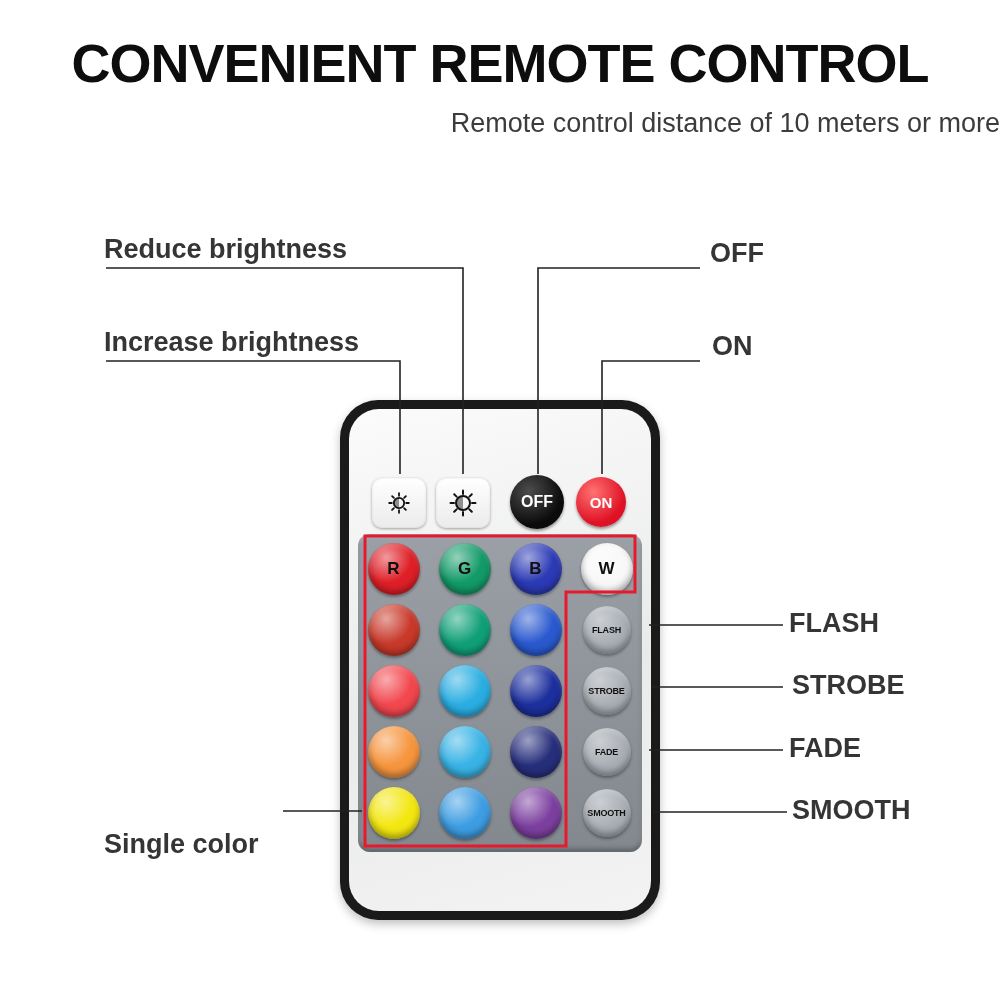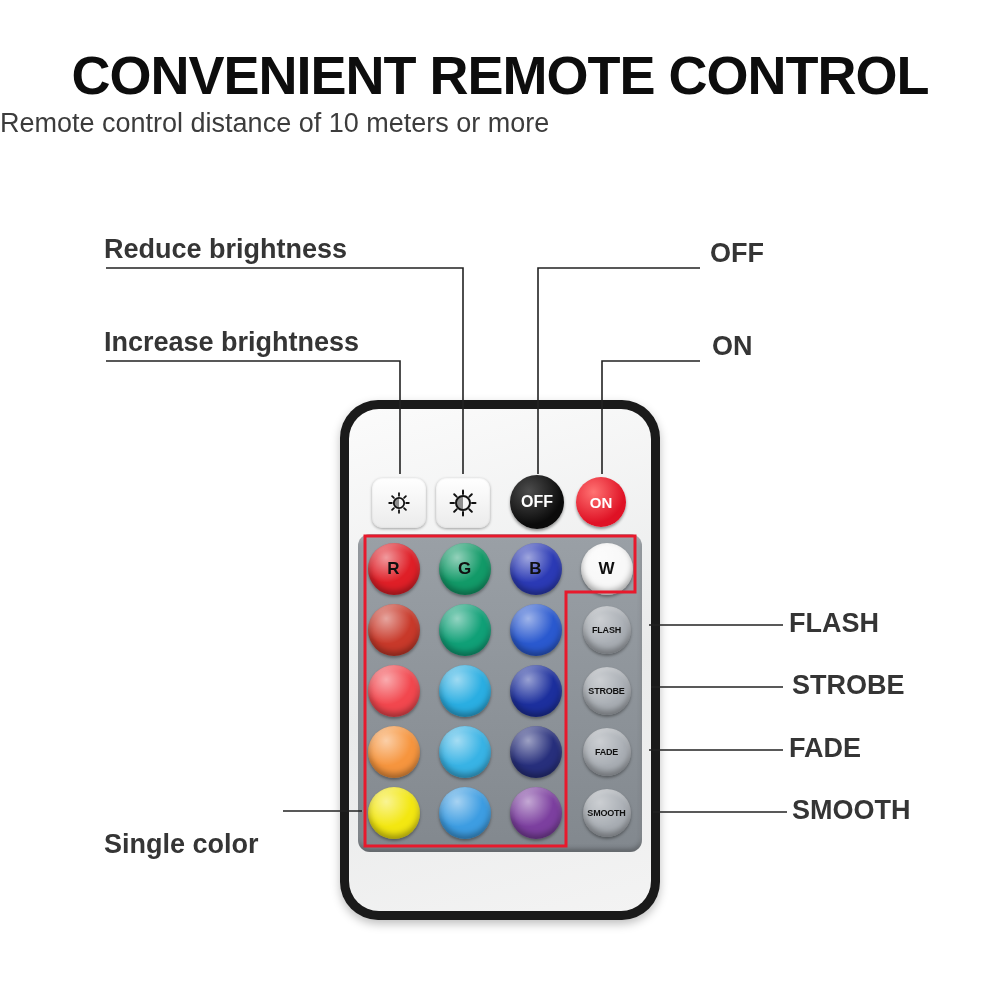--- a/index.html
+++ b/index.html
@@ -1,21 +1,21 @@
 <!DOCTYPE html>
 <html><head>
 <meta charset="utf-8">
 <style>
   * { margin:0; padding:0; box-sizing:border-box; }
   html,body { width:1000px; height:1000px; background:#ffffff; font-family:"Liberation Sans", sans-serif; }
   .canvas { position:relative; width:1000px; height:1000px; background:#ffffff; overflow:hidden; }
 
   .title { position:absolute; top:32px; left:0; width:100%; text-align:center;
-           font-size:54px; font-weight:700; color:#0d0d0d; letter-spacing:-1px;margin-top:12px; }
-  .subtitle { position:absolute; top:108px; left:0; width:100%; text-align:left;
+           font-size:54px; font-weight:700; color:#0d0d0d; letter-spacing:-1px; }
+  .subtitle { position:absolute; top:108px; left:0; width:100%; text-align:right;
               font-size:27px; font-weight:400; color:#3c3c3c; }
 
   .label { position:absolute; font-size:27px; font-weight:700; color:#353535; white-space:nowrap; }
   .lbl-reduce   { left:104px; top:234px; }
   .lbl-increase { left:104px; top:327px; }
   .lbl-single   { left:104px; top:782px;margin-top:47px; }
   .lbl-off      { left:710px; top:238px; }
   .lbl-on       { left:712px; top:331px; }
   .lbl-flash    { left:789px; top:608px; }
   .lbl-strobe   { left:792px; top:670px; }

